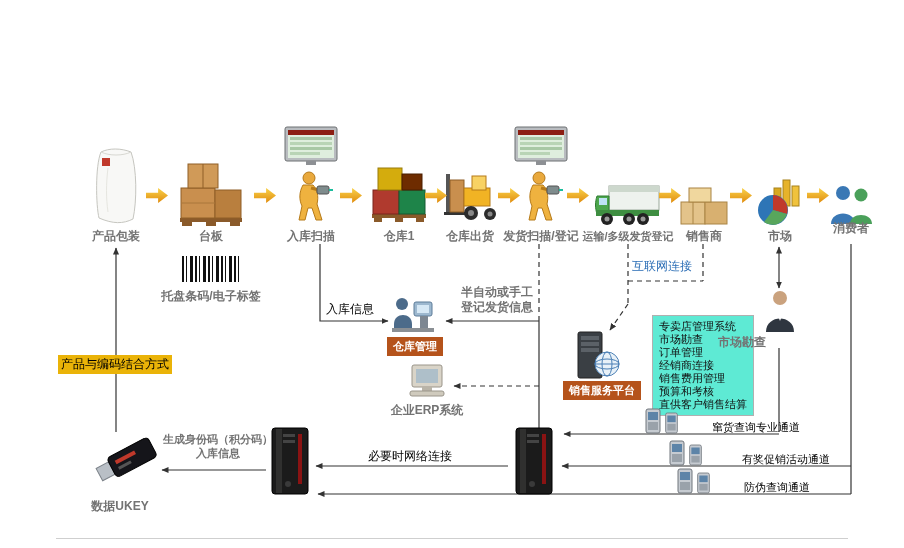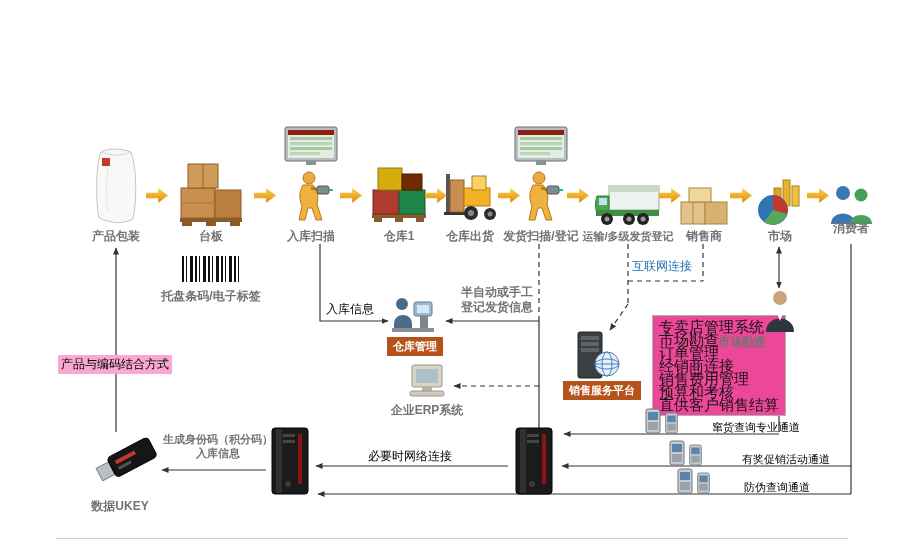--- a/index.html
+++ b/index.html
@@ -8,22 +8,22 @@
   .abs { position:absolute; }
   .clabel { position:absolute; transform:translateX(-50%); white-space:nowrap;
             font-weight:bold; font-size:12px; color:#737373; }
   .llabel { position:absolute; white-space:nowrap; font-weight:normal; font-size:12px; color:#000; }
   .chlabel { position:absolute; white-space:nowrap; font-size:11px; color:#000;margin-left:8px; }
   .orange-tag { position:absolute; background:#b5531b; color:#fff; font-size:11px;
                 font-weight:bold; padding:2px 6px; white-space:nowrap; }
   .flow-arrow { position:absolute; width:22px; height:15px;
                 background:linear-gradient(180deg,#f9d24a,#e08c0e);
                 clip-path:polygon(0 32%,55% 32%,55% 0,100% 50%,55% 100%,55% 68%,0 68%); }
-  .features { position:absolute; border:1px solid #b0b0b0; background:#ec4899;
-              font-size:15px; line-height:13px; padding:4px 6px; color:#111; white-space:nowrap; }
+  .features { position:absolute; border:1px solid #b0b0b0; background:#5eead4;
+              font-size:11px; line-height:13px; padding:4px 6px; color:#111; white-space:nowrap; }
   .barcode { position:absolute; width:58px; height:26px;
              background:repeating-linear-gradient(90deg,#111 0 2px,#fff 2px 4px,#111 4px 5px,#fff 5px 8px,#111 8px 11px,#fff 11px 13px); }
   .bottom-line { position:absolute; left:56px; top:538px; width:792px; height:1px; background:#cfcfcf; }
 </style>
 </head>
 <body>
 
 <div class="stage">
 
   <svg class="abs" style="left:0;top:0" width="904" height="548">
@@ -285,21 +285,21 @@
 
   <div class="abs" style="left:764px;top:290px">
     <svg width="32" height="42" viewBox="0 0 32 42">
       <circle cx="16" cy="8" r="7" fill="#caa27e"></circle>
       <path d="M2,42 C2,24 30,24 30,42 Z" fill="#2f3640"></path>
       <path d="M13,23 L16,31 L19,23 Z" fill="#fff"></path>
     </svg>
   </div>
   <div class="clabel" style="left:742px;top:334px">市场勘查</div>
 
-  <div class="llabel" style="left:58px;top:355px;background:#f9a8d4;padding:1px 3px">产品与编码结合方式</div>
+  <div class="llabel" style="left:58px;top:355px;background:#eab308;padding:1px 3px">产品与编码结合方式</div>
 
   <div class="clabel" style="left:218px;top:432px;font-size:11px">生成身份码（积分码）</div>
   <div class="clabel" style="left:218px;top:446px;font-size:11px">入库信息</div>
 
   <div class="abs" style="left:90px;top:430px">
     <svg width="78" height="60" viewBox="0 0 78 60">
       <g transform="rotate(-28 39 30)">
         <rect x="6" y="22" width="14" height="14" fill="#b9bfc6" stroke="#7d838a"></rect>
         <rect x="20" y="18" width="46" height="22" rx="4" fill="#15151a" stroke="#000"></rect>
         <rect x="26" y="24" width="22" height="4" fill="#c0392b"></rect>

